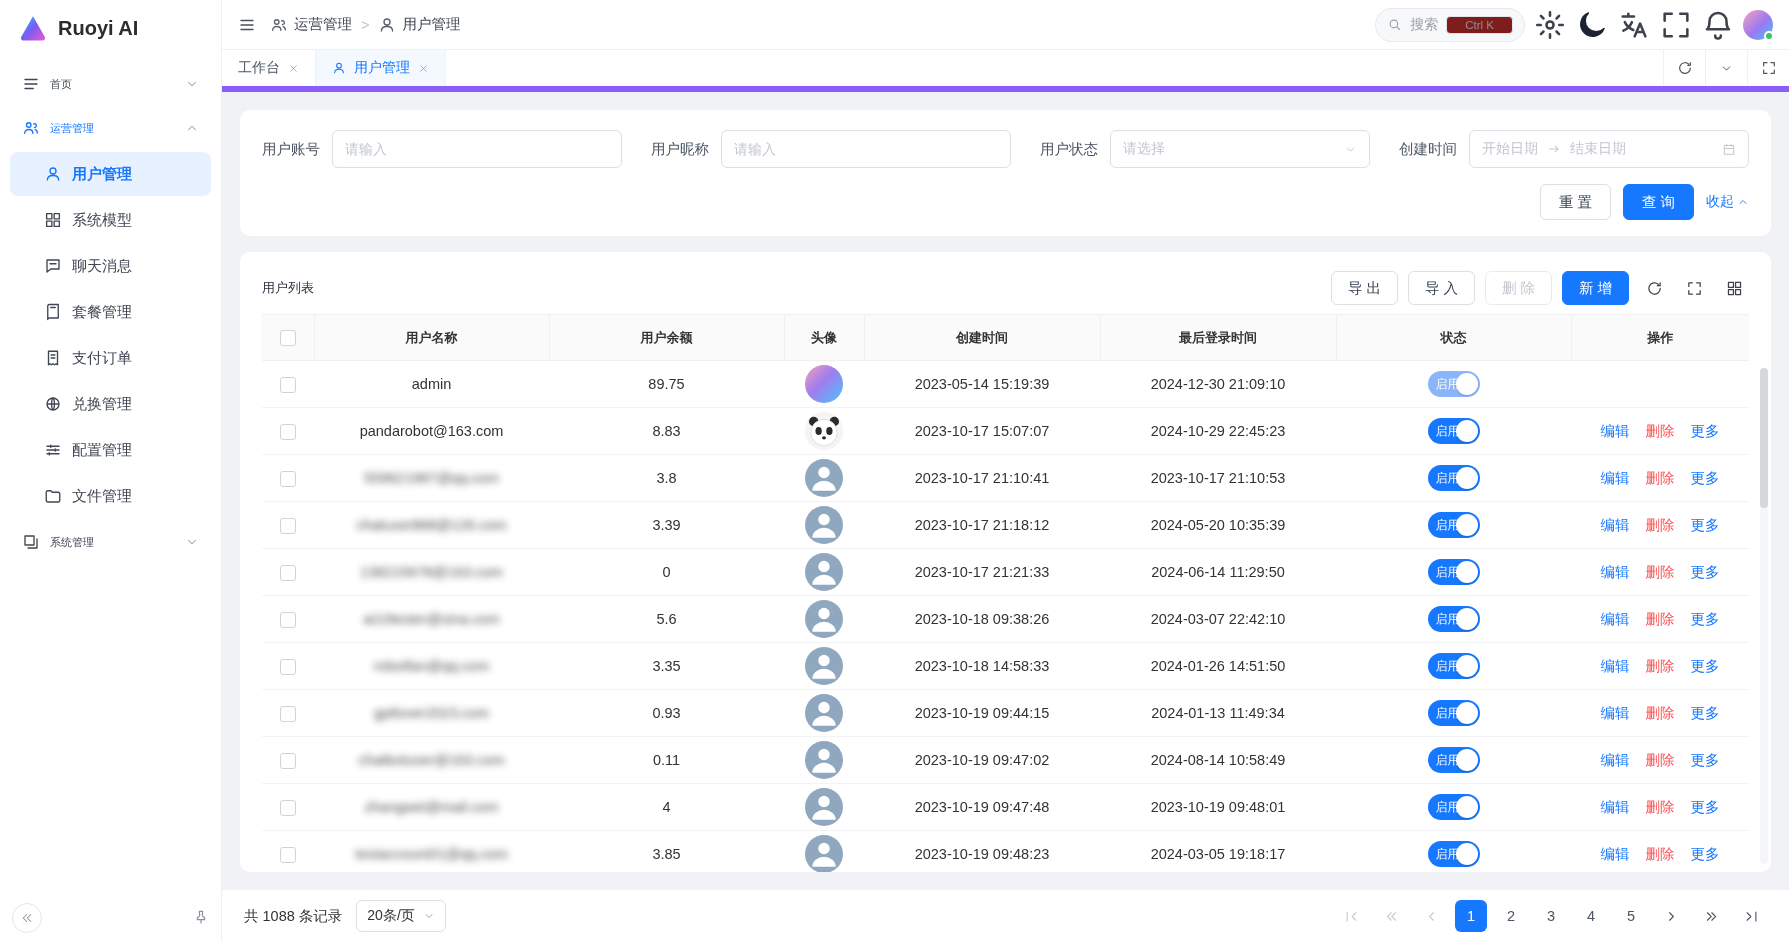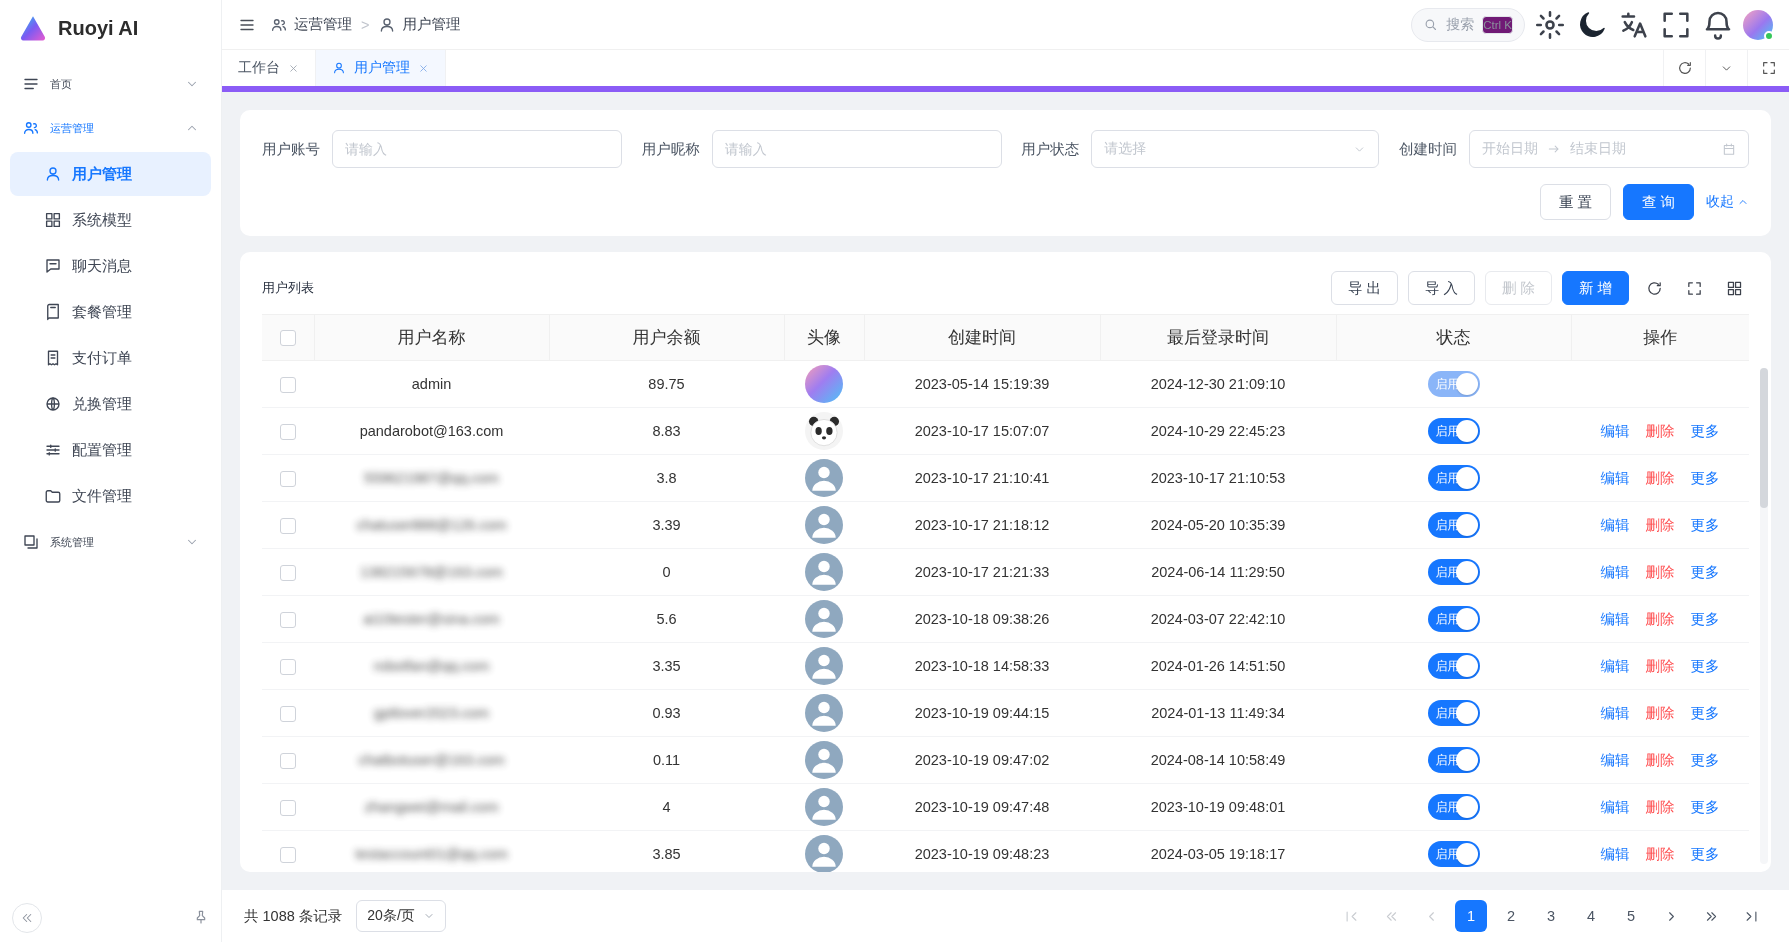--- a/index.html
+++ b/index.html
@@ -31,21 +31,21 @@
   
   .topbar{height:50px;background:#fff;display:flex;align-items:center;padding:0 16px;gap:14px;border-bottom:1px solid #f0f0f0;flex-shrink:0}
   .hamburger{color:#4a4f58;cursor:pointer}
   .breadcrumb{display:flex;align-items:center;gap:9px;font-size:14.5px;color:#3f4654}
   .crumb{display:flex;align-items:center;gap:6px}
   .crumb .ic{color:#5a6270}
   .crumb-sep{color:#c0c4cc}
   .topbar-right{margin-left:auto;display:flex;align-items:center;gap:8px}
   .searchbox{display:flex;align-items:center;gap:8px;height:34px;padding:0 11px;border:1px solid #e7e9ee;background:#f7f8fa;border-radius:17px;color:#9aa1ad;font-size:14px;cursor:pointer}
   .searchbox .ic svg{width:15px;height:15px}
-  .kbd{font-size:11.5px;background:#701a75;border:1px solid #e2e5ea;border-radius:4px;padding:2px 0;color:#8b919c}
+  .kbd{font-size:11.5px;background:#7f1d1d;border:1px solid #e2e5ea;border-radius:4px;padding:2px 18px;color:#8b919c}
   .iconbtn{width:34px;height:34px;display:flex;align-items:center;justify-content:center;border-radius:8px;color:#3d424c;cursor:pointer}
   .iconbtn.moon{color:#1b2430}
   .avatar-sm{width:30px;height:30px;border-radius:50%;background:linear-gradient(135deg,#f7a4c0,#9a78ef 55%,#48c6f5);position:relative;cursor:pointer;flex-shrink:0}
   .avatar-sm .dot{position:absolute;right:-1px;bottom:-1px;width:10px;height:10px;background:#35c759;border:2px solid #fff;border-radius:50%}
 
   
   .tabbar{height:42px;background:#fff;display:flex;align-items:stretch;border-bottom:6px solid #8b5cf6;flex-shrink:0}
   .tab{display:flex;align-items:center;gap:8px;padding:0 16px;font-size:14px;color:#4b5563;border-right:1px solid #f0f1f3;cursor:pointer}
   .tab.active{color:#1677ff;background:#f4f8ff}
   .tab .tab-ic svg{width:14px;height:14px}
@@ -82,21 +82,21 @@
   
   .table-card{flex:1;margin-top:16px;background:#fff;border-radius:10px;padding:10px 22px 0;display:flex;flex-direction:column;overflow:hidden;position:relative;min-height:0}
   .table-head{display:flex;align-items:center;height:52px;flex-shrink:0}
   .table-title{font-size:13px;font-weight:400;color:#28303f}
   .table-toolbar{margin-left:auto;display:flex;align-items:center;gap:10px}
   .table-toolbar .btn{height:34px;padding:0 16px}
   .ticon{width:30px;height:30px;display:flex;align-items:center;justify-content:center;color:#3d424c;cursor:pointer}
   .ticon svg{width:17px;height:17px}
   .twrap{flex:1;overflow:hidden}
   table{width:100%;border-collapse:collapse;table-layout:fixed}
-  thead th{background:#fafafa;height:46px;font-size:17px;font-weight:400;color:#333;border-top:1px solid #f0f0f0;border-bottom:1px solid #f0f0f0;border-right:1px solid #f0f0f0;text-align:center}
+  thead th{background:#fafafa;height:46px;font-size:13px;font-weight:700;color:#333;border-top:1px solid #f0f0f0;border-bottom:1px solid #f0f0f0;border-right:1px solid #f0f0f0;text-align:center}
   thead th:last-child{border-right:none}
   tbody td{height:47px;border-bottom:1px solid #f2f3f5;font-size:14.5px;color:#333;text-align:center;overflow:hidden;white-space:nowrap}
   .checkbox{display:inline-block;width:16px;height:16px;border:1px solid #cfd3da;border-radius:3px;background:#fff;vertical-align:middle;cursor:pointer}
   .masked{filter:blur(3.5px);opacity:.85}
   .avatar{display:inline-flex;width:38px;height:38px;border-radius:50%;overflow:hidden;vertical-align:middle;align-items:center;justify-content:center}
   .avatar svg{width:100%;height:100%}
   .av-default{background:#8fa8bf}
   .av-admin{background:linear-gradient(135deg,#f59fb8,#9f7df0 45%,#4cc3f7)}
   .av-panda{background:#f4f4f4}
   .toggle{width:52px;height:26px;border-radius:13px;background:#1677ff;display:inline-flex;align-items:center;position:relative;cursor:pointer;vertical-align:middle}
@@ -377,21 +377,21 @@
           <div class="fgroup">
             <span class="flabel">用户账号</span>
             <input class="finput" style="width: 290px;" placeholder="请输入">
           </div>
           <div class="fgroup">
             <span class="flabel">用户昵称</span>
             <input class="finput" style="width: 290px;" placeholder="请输入">
           </div>
           <div class="fgroup">
             <span class="flabel">用户状态</span>
-            <div class="fselect" style="width:288px">
+            <div class="fselect" style="width:260px">
               <span>请选择</span>
               <span class="ic">
                   <svg viewBox="0 0 24 24" fill="none" stroke="currentColor" stroke-width="1.8" stroke-linecap="round" stroke-linejoin="round">
                     <path d="M6 9l6 6 6-6"></path>
                   </svg>
                 </span>
             </div>
           </div>
           <div class="fgroup">
             <span class="flabel">创建时间</span>

